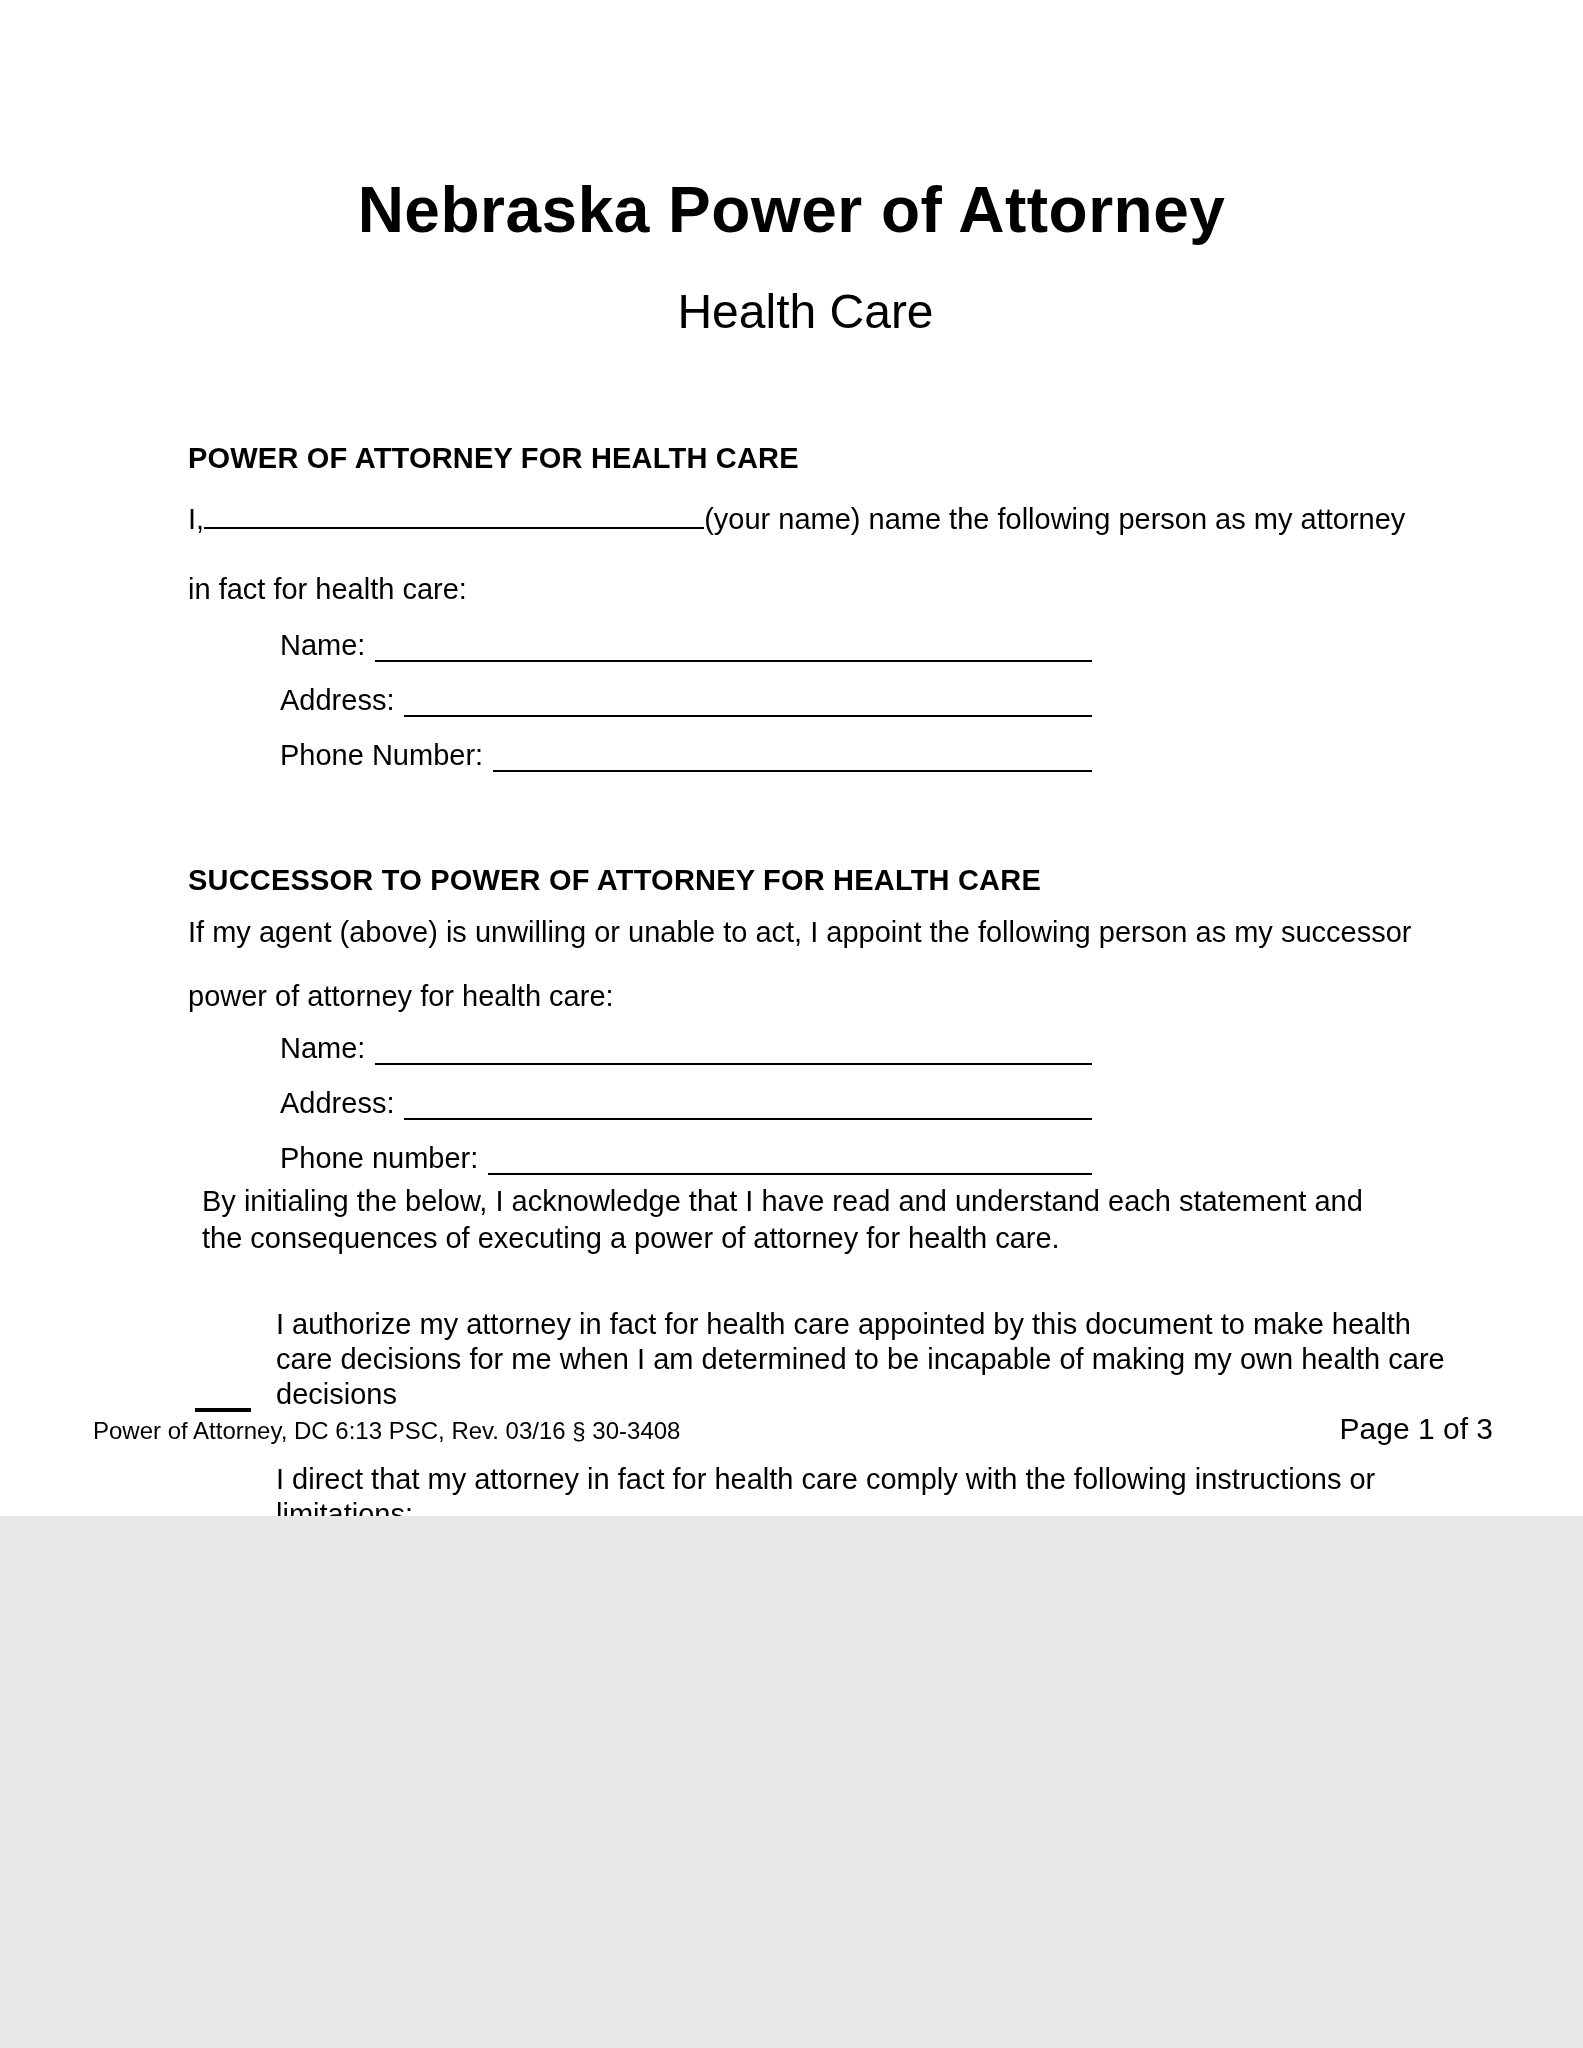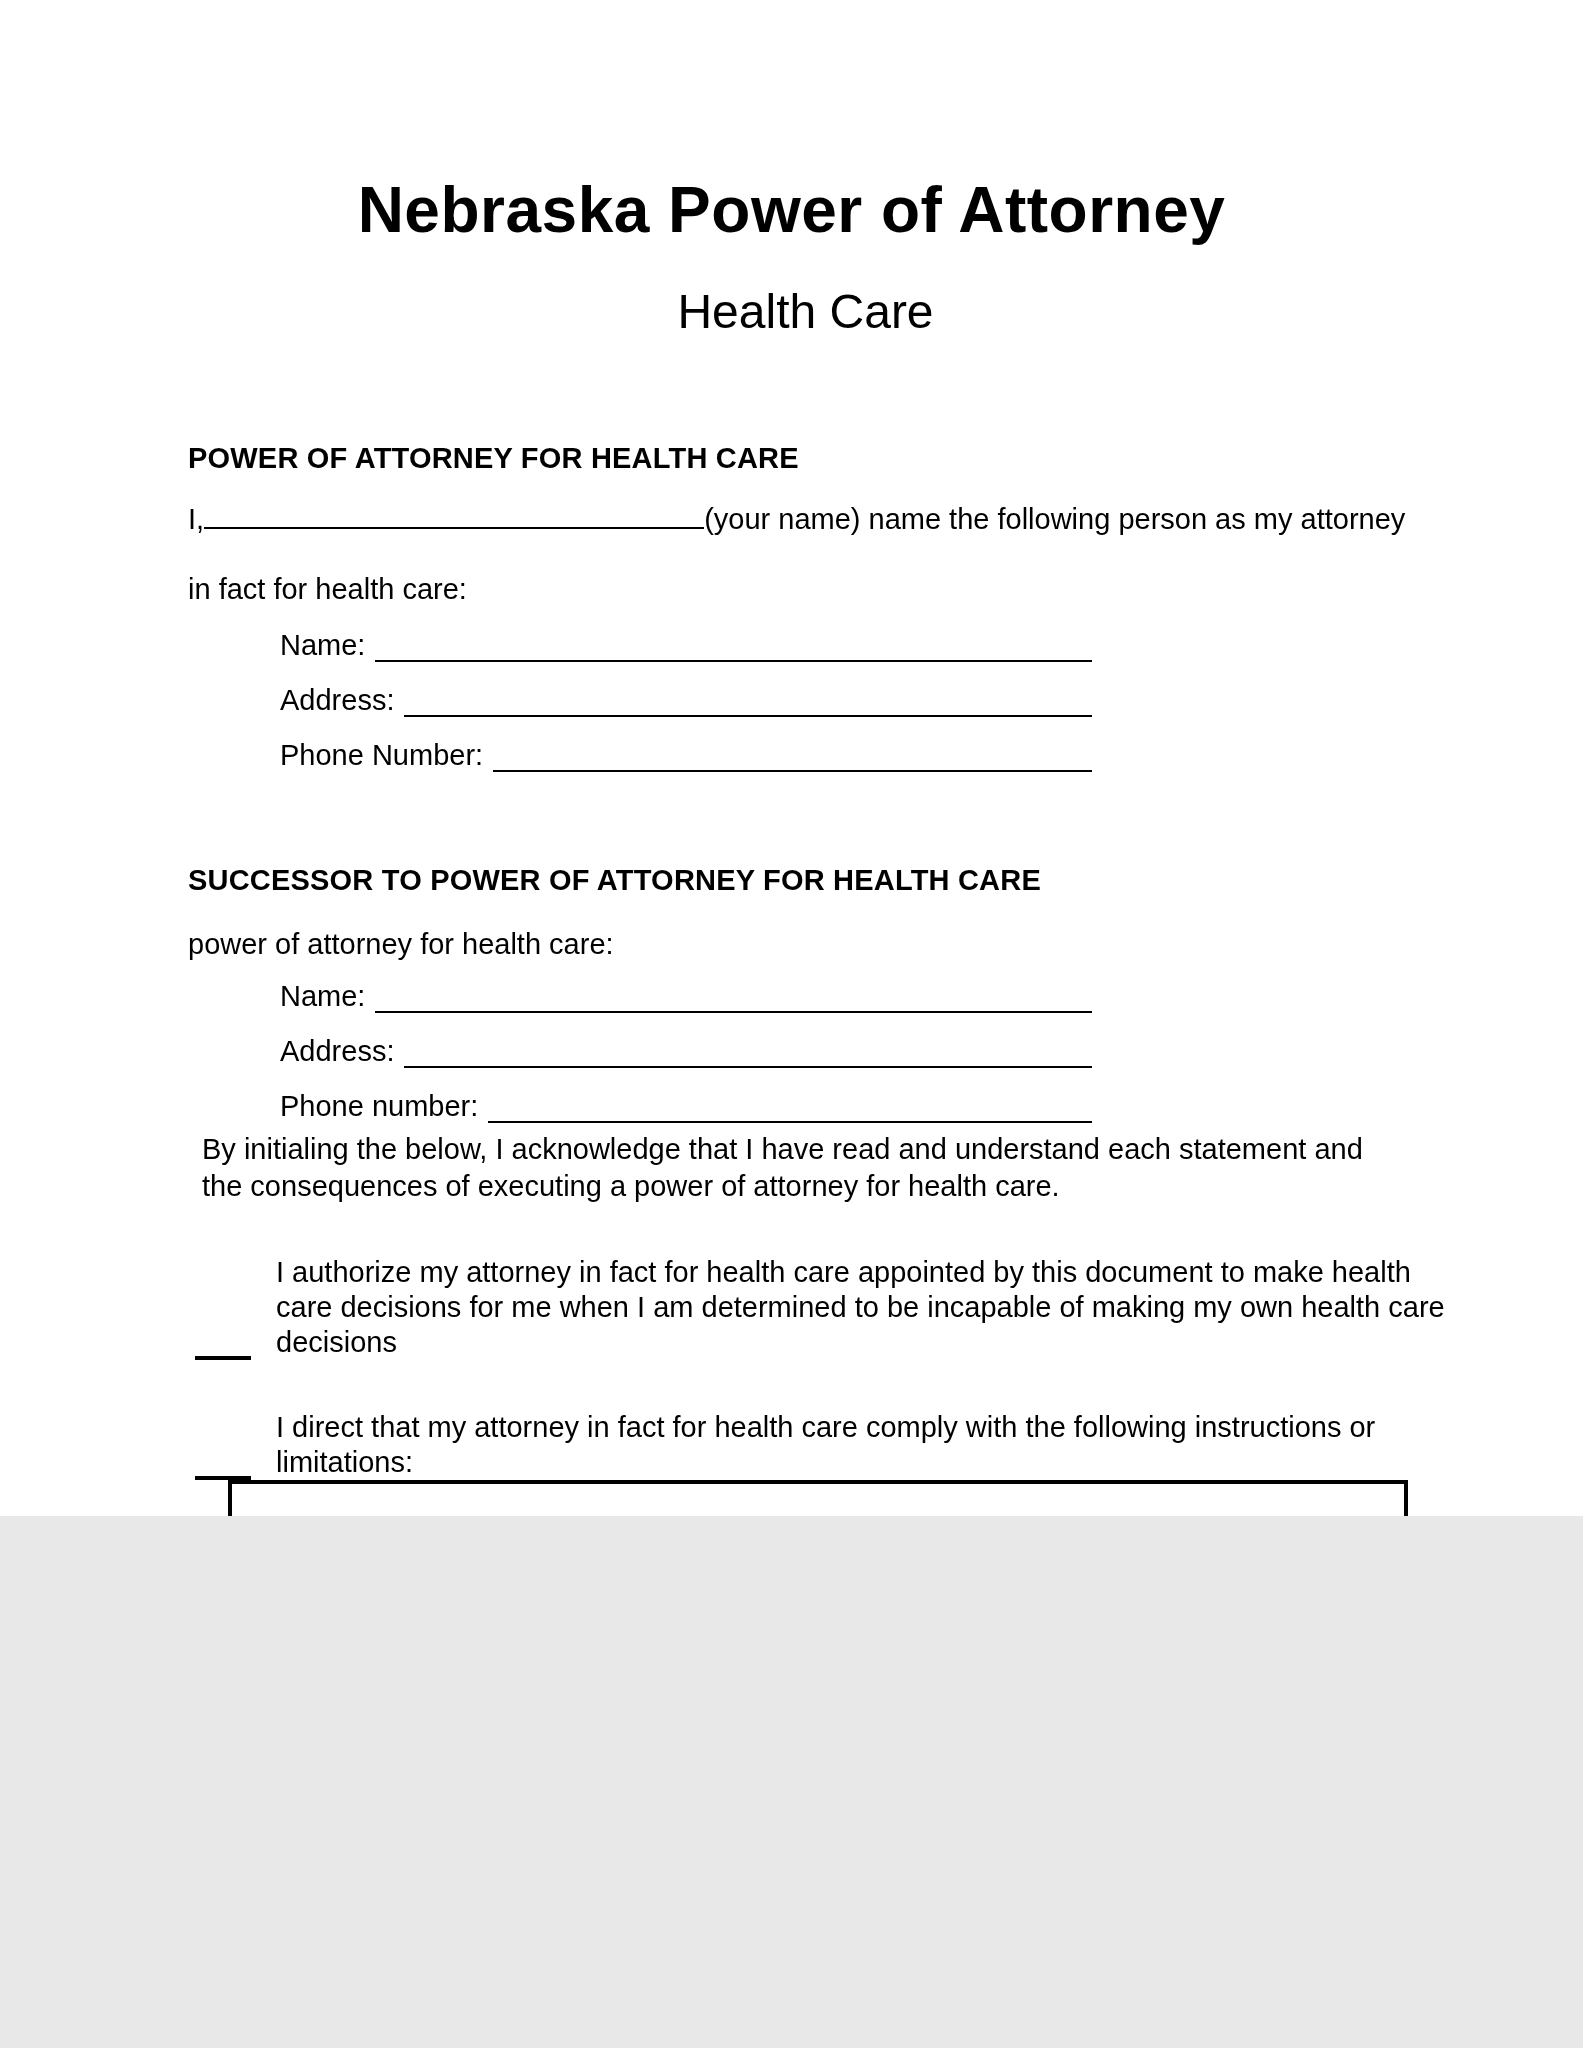--- a/index.html
+++ b/index.html
@@ -91,20 +91,21 @@
         <span class="flabel">Address:</span>
         <span class="fline"></span>
       </div>
       <div class="frow">
         <span class="flabel">Phone Number:</span>
         <span class="fline"></span>
       </div>
     </div>
 
     <div class="sec-heading second">SUCCESSOR TO POWER OF ATTORNEY FOR HEALTH CARE</div>
+    <div class="tline s-intro1">If my agent (above) is unwilling or unable to act, I appoint the following person as my successor</div>
     <div class="tline s-intro2">power of attorney for health care:</div>
 
     <div class="fields successor-fields">
       <div class="frow">
         <span class="flabel">Name:</span>
         <span class="fline"></span>
       </div>
       <div class="frow">
         <span class="flabel">Address:</span>
         <span class="fline"></span>
@@ -134,14 +135,18 @@
       <div class="init-text">
         <div class="tline">I direct that my attorney in fact for health care comply with the following instructions or</div>
         <div class="tline">limitations:</div>
       </div>
     </div>
 
     <div class="instructions-box"></div>
 
   </div>
 
+  <div class="footer">
+    <span class="footer-left">Power of Attorney, DC 6:13 PSC, Rev. 03/16 § 30-3408</span>
+    <span class="footer-right">Page 1 of 3</span>
+  </div>
 
 </div>
 
 </body></html>

